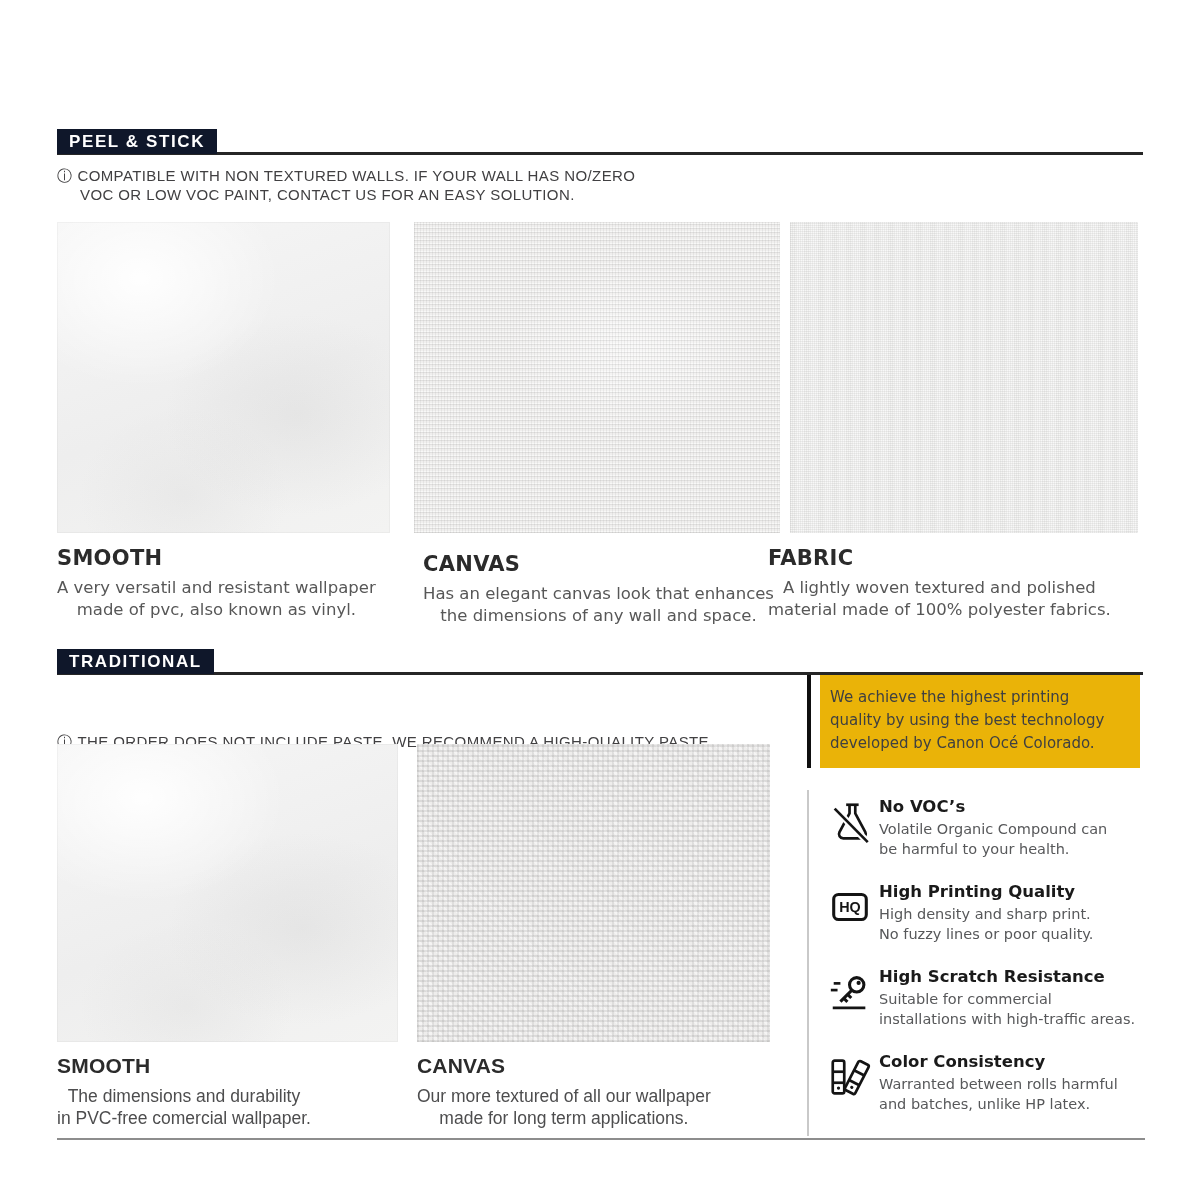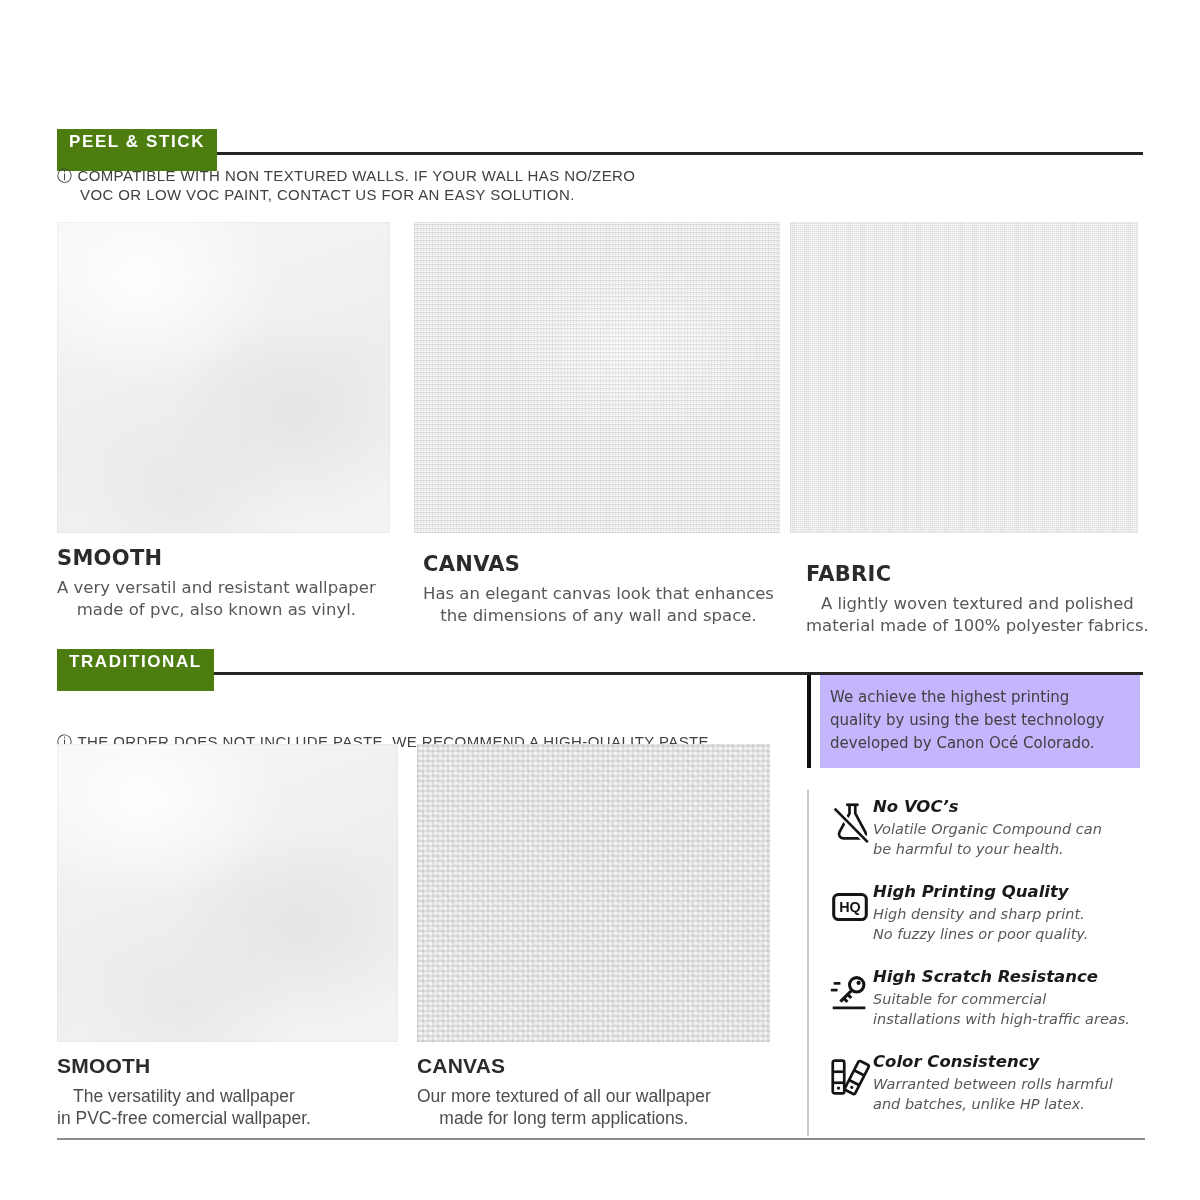--- a/index.html
+++ b/index.html
@@ -6,21 +6,21 @@
   body{font-family:"DejaVu Sans","Liberation Sans",sans-serif;color:#231f20;}
   .canvas{position:relative;width:1200px;height:1200px;background:#ffffff;overflow:hidden;}
 
   
   .page-title{position:absolute;top:58px;left:0;width:1000px;margin:0;text-align:center;
     font-family:"Liberation Sans",sans-serif;font-weight:400;font-size:46px;
     letter-spacing:5px;color:#1b1b1b;}
 
   
   .sec-rule{position:absolute;left:57px;width:1086px;height:3px;background:#262626;}
-  .badge{position:absolute;left:57px;height:42px;background:#4d7c0f;color:#ffffff;
+  .badge{position:absolute;left:57px;height:25px;background:#0f172a;color:#ffffff;
     font-family:"Liberation Sans",sans-serif;font-size:17px;font-weight:700;
     letter-spacing:1.6px;line-height:25px;padding:0 12px;white-space:nowrap;}
 
   
   .note{position:absolute;left:57px;font-family:"Liberation Sans",sans-serif;
     font-size:15px;letter-spacing:.4px;color:#414042;line-height:19px;white-space:nowrap;}
   .note .info-glyph{font-size:15px;margin-right:5px;color:#414042;}
   .note .line2{padding-left:23px;}
 
   
@@ -46,29 +46,29 @@
   
   .cap{position:absolute;}
   .cap h3{margin:0 0 7px 0;font-size:21px;font-weight:700;letter-spacing:.3px;color:#2b2b2b;}
   .cap p{margin:0;font-size:16.5px;line-height:22px;color:#575757;white-space:nowrap;text-align:center;}
   .cap.cond{font-family:"Liberation Sans",sans-serif;}
   .cap.cond h3{font-family:"Liberation Sans",sans-serif;letter-spacing:.2px;}
   .cap.cond p{font-family:"Liberation Sans",sans-serif;font-size:17.5px;color:#4d4d4e;}
 
   
   .quote-bar{position:absolute;left:807px;top:675px;width:4px;height:93px;background:#0f0f0f;}
-  .quote-box{position:absolute;left:820px;top:675px;width:320px;height:93px;background:#c4b5fd;}
+  .quote-box{position:absolute;left:820px;top:675px;width:320px;height:93px;background:#eab308;}
   .quote-box .q{position:absolute;left:10px;top:11px;font-size:15px;line-height:23px;
     color:#3f4041;white-space:nowrap;}
 
   
   .aside-rule{position:absolute;left:807px;top:790px;width:2px;height:346px;background:#c9c9c9;}
   .feature{position:absolute;left:827px;width:320px;}
   .feature .ic{position:absolute;left:0;top:2px;width:46px;height:46px;}
-  .feature .txt{position:absolute;left:46px;top:0;width:258px;font-style:italic;}
+  .feature .txt{position:absolute;left:52px;top:0;width:258px;}
   .feature .txt h4{margin:0 0 3px 0;font-size:16.5px;font-weight:700;color:#1a1a1a;white-space:nowrap;}
   .feature .txt p{margin:0;font-size:14.5px;line-height:20px;color:#57585a;white-space:nowrap;}
 
   .bottom-rule{position:absolute;left:57px;top:1138px;width:1088px;height:2px;background:#8d8d8d;}
 
   svg .st{fill:none;stroke:#141414;stroke-width:2.8;stroke-linejoin:round;}
   svg .stw{fill:none;stroke:#ffffff;stroke-width:7;}
   svg .thick{stroke-width:3.2;}
 </style>
 </head>
@@ -92,39 +92,39 @@
   <div class="cap" style="left:57px;top:546px;">
     <h3>SMOOTH</h3>
     <p>A very versatil and resistant wallpaper</p>
     <p>made of pvc, also known as vinyl.</p>
   </div>
   <div class="cap" style="left:423px;top:552px;">
     <h3>CANVAS</h3>
     <p>Has an elegant canvas look that enhances</p>
     <p>the dimensions of any wall and space.</p>
   </div>
-  <div class="cap" style="left:806px;top:546px;margin-top:16px;">
+  <div class="cap" style="left:768px;top:546px;">
     <h3>FABRIC</h3>
     <p>A lightly woven textured and polished</p>
     <p>material made of 100% polyester fabrics.</p>
   </div>
 
   <div class="sec-rule" style="top:672px;"></div>
   <div class="badge" style="top:649px;">TRADITIONAL</div>
 
   <div class="note" style="top:688px;margin-top:44px;">
     <div><span class="info-glyph">ⓘ</span><span>THE ORDER DOES NOT INCLUDE PASTE. WE RECOMMEND A HIGH-QUALITY PASTE.</span></div>
   </div>
 
   <div class="swatch tex-smooth" style="left:57px;top:744px;width:341px;height:298px;"></div>
   <div class="swatch tex-canvas-coarse" style="left:417px;top:744px;width:353px;height:298px;"></div>
 
   <div class="cap cond" style="left:57px;top:1054px;">
     <h3>SMOOTH</h3>
-    <p>The versatility and wallpaper</p>
+    <p>The dimensions and durability</p>
     <p>in PVC-free comercial wallpaper.</p>
   </div>
   <div class="cap cond" style="left:417px;top:1054px;">
     <h3>CANVAS</h3>
     <p>Our more textured of all our wallpaper</p>
     <p>made for long term applications.</p>
   </div>
 
   <div class="quote-bar"></div>
   <div class="quote-box">

